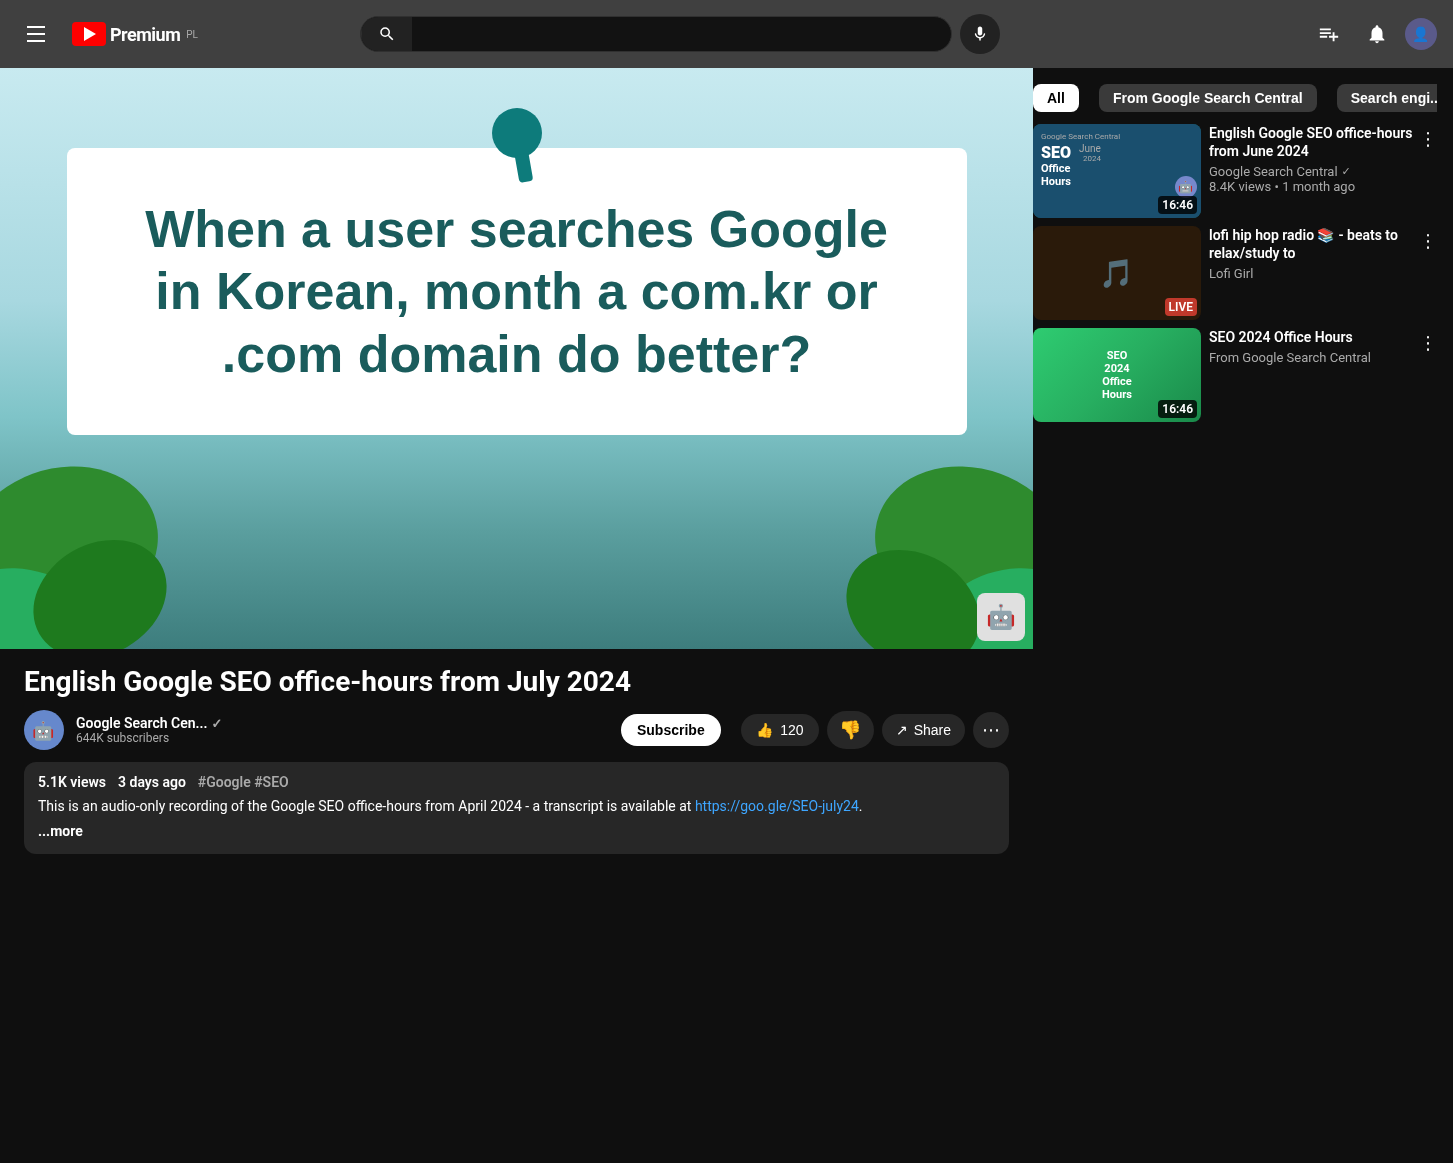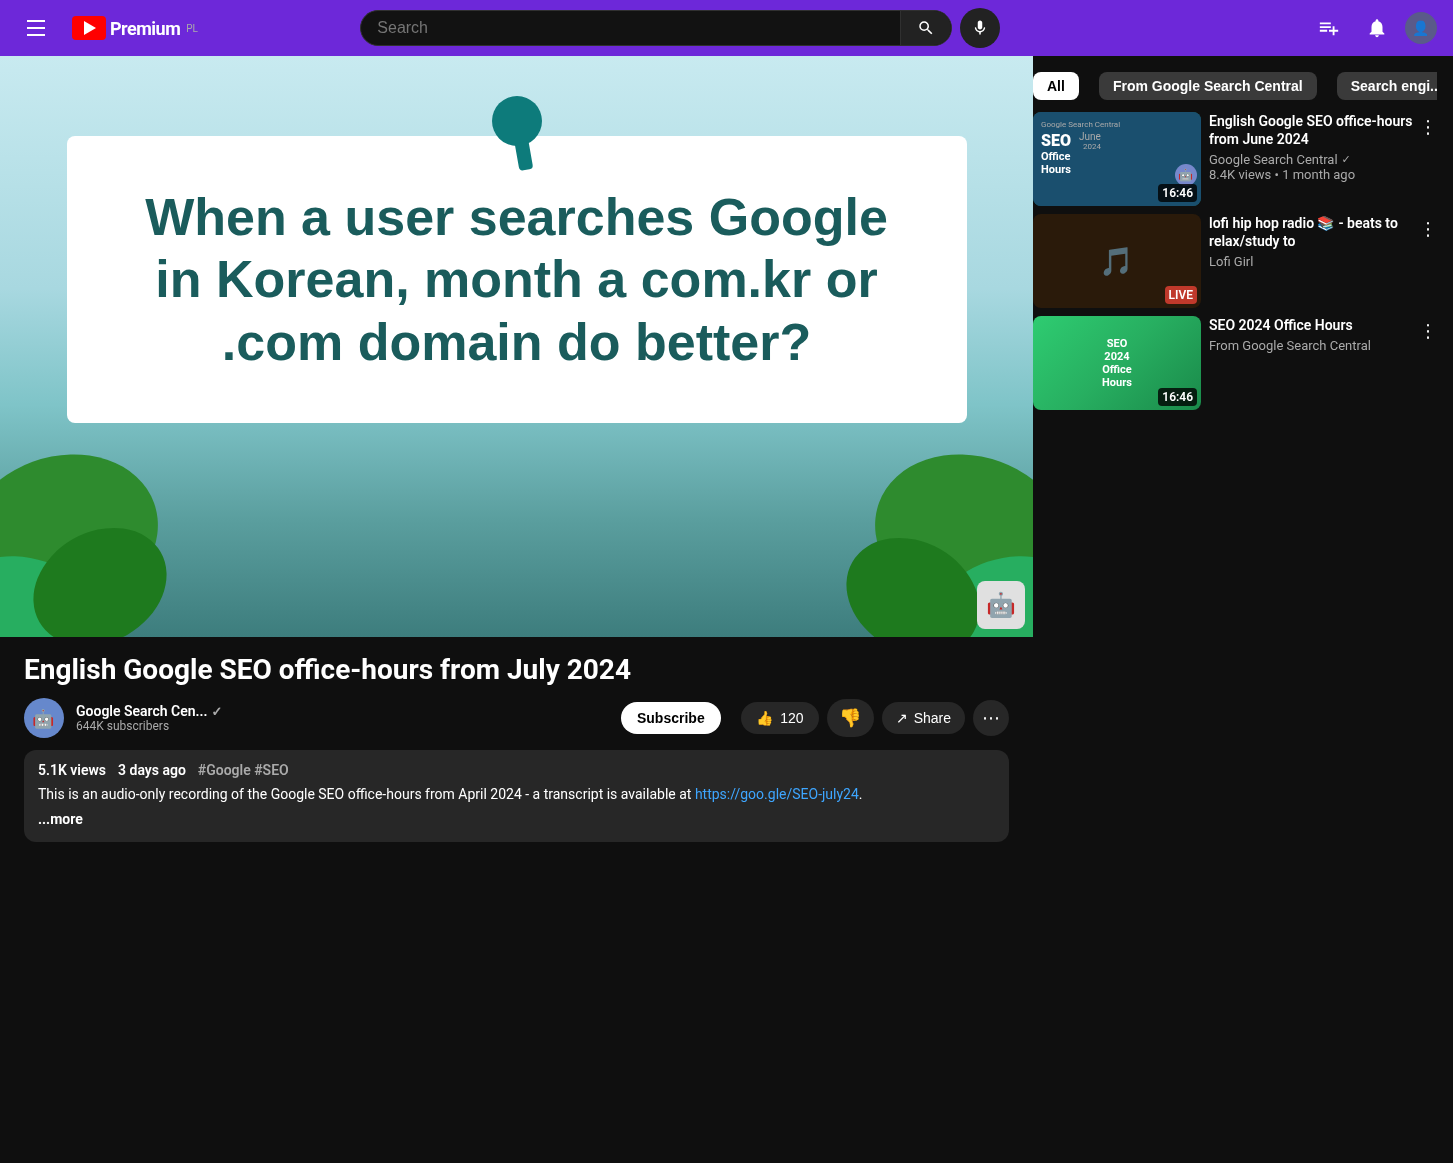--- a/index.html
+++ b/index.html
@@ -2,22 +2,22 @@
 <html><head>
   <meta charset="utf-8">
   <style>
     * { margin: 0; padding: 0; box-sizing: border-box; }
     body { background: #0f0f0f; font-family: 'Roboto', Arial, sans-serif; color: #fff; width: 1453px; min-height: 1163px; overflow-x: hidden; }
 
     
     .header {
       display: flex;
       align-items: center;
-      background: #6d28d9;
-      height: 56px;
+      background: #404040;
+      height: 68px;
       padding: 0 16px;
       position: sticky;
       top: 0;
       z-index: 100;
       gap: 16px;
     }
     .header-left { display: flex; align-items: center; gap: 16px; }
     .hamburger-icon { display: flex; flex-direction: column; gap: 5px; cursor: pointer; padding: 8px; }
     .hamburger-icon span { width: 18px; height: 2px; background: #fff; display: block; }
     .logo { display: flex; align-items: center; gap: 4px; cursor: pointer; }
@@ -202,21 +202,20 @@
       <div class="yt-logo-red">
         <div class="yt-play"></div>
       </div>
       <span class="logo-text">Premium</span>
       <span class="logo-pl">PL</span>
     </div>
   </div>
 
   <div class="search-area">
     <div class="search-bar">
-      <input class="search-input" type="text" placeholder="Search" style="">
       <button class="search-btn">
         <svg width="18" height="18" viewBox="0 0 24 24">
             <path d="M15.5 14h-.79l-.28-.27A6.471 6.471 0 0 0 16 9.5 6.5 6.5 0 1 0 9.5 16c1.61 0 3.09-.59 4.23-1.57l.27.28v.79l5 4.99L20.49 19l-4.99-5zm-6 0C7.01 14 5 11.99 5 9.5S7.01 5 9.5 5 14 7.01 14 9.5 11.99 14 9.5 14z"></path>
           </svg>
       </button>
     </div>
     <button class="mic-btn">
       <svg width="18" height="18" viewBox="0 0 24 24" fill="white">
           <path d="M12 14c1.66 0 3-1.34 3-3V5c0-1.66-1.34-3-3-3S9 3.34 9 5v6c0 1.66 1.34 3 3 3zm5.91-3c-.49 0-.9.36-.98.85C16.52 14.2 14.47 16 12 16s-4.52-1.8-4.93-4.15c-.08-.49-.49-.85-.98-.85-.61 0-1.09.54-1 1.14.49 3 2.89 5.35 5.91 5.78V20c0 .55.45 1 1 1s1-.45 1-1v-2.08c3.02-.43 5.42-2.78 5.91-5.78.1-.6-.39-1.14-1-1.14z"></path>
         </svg>

